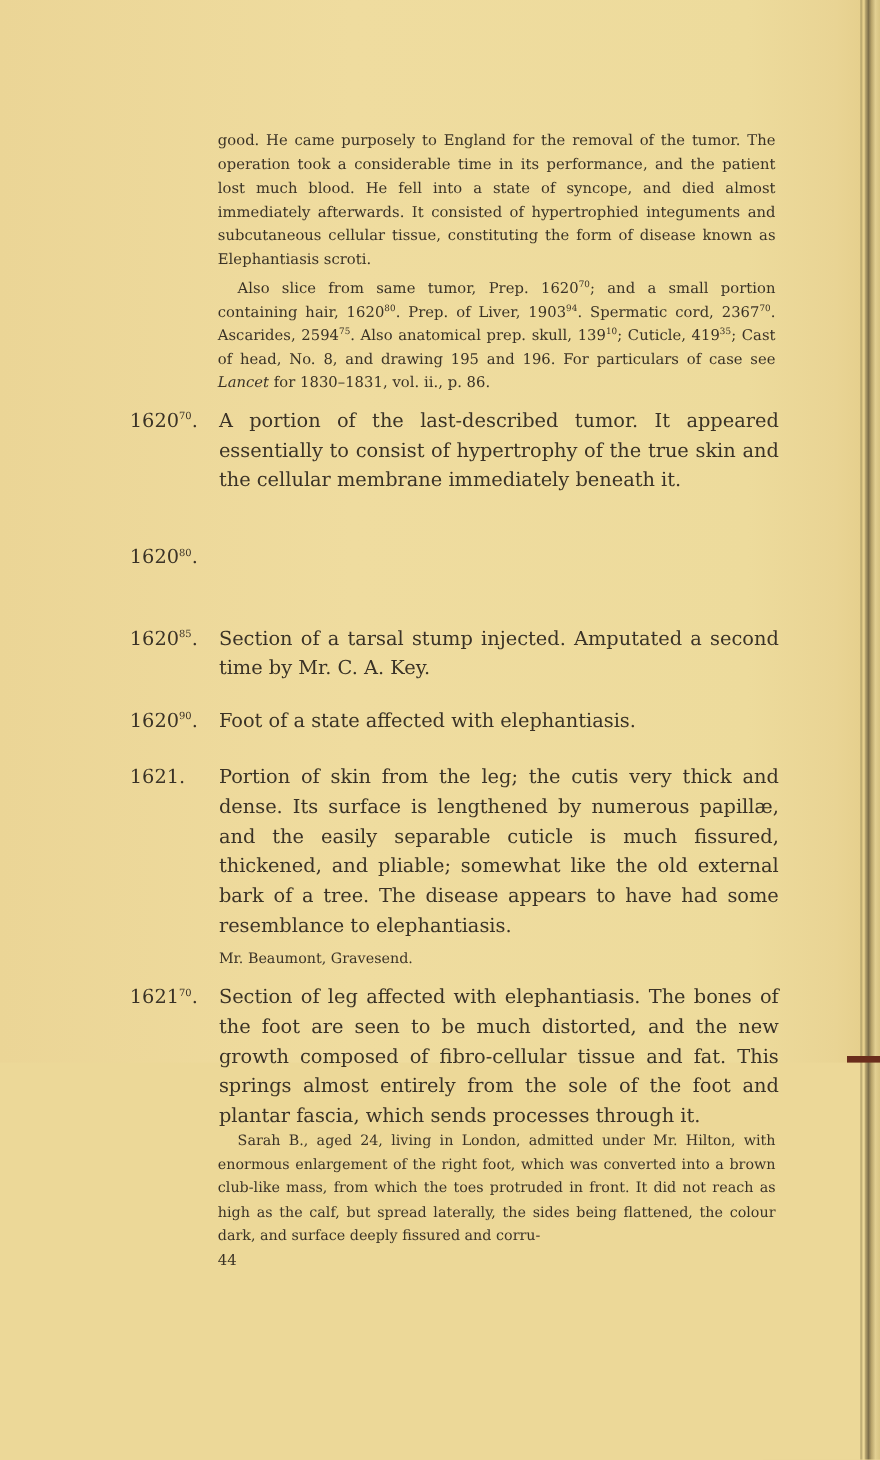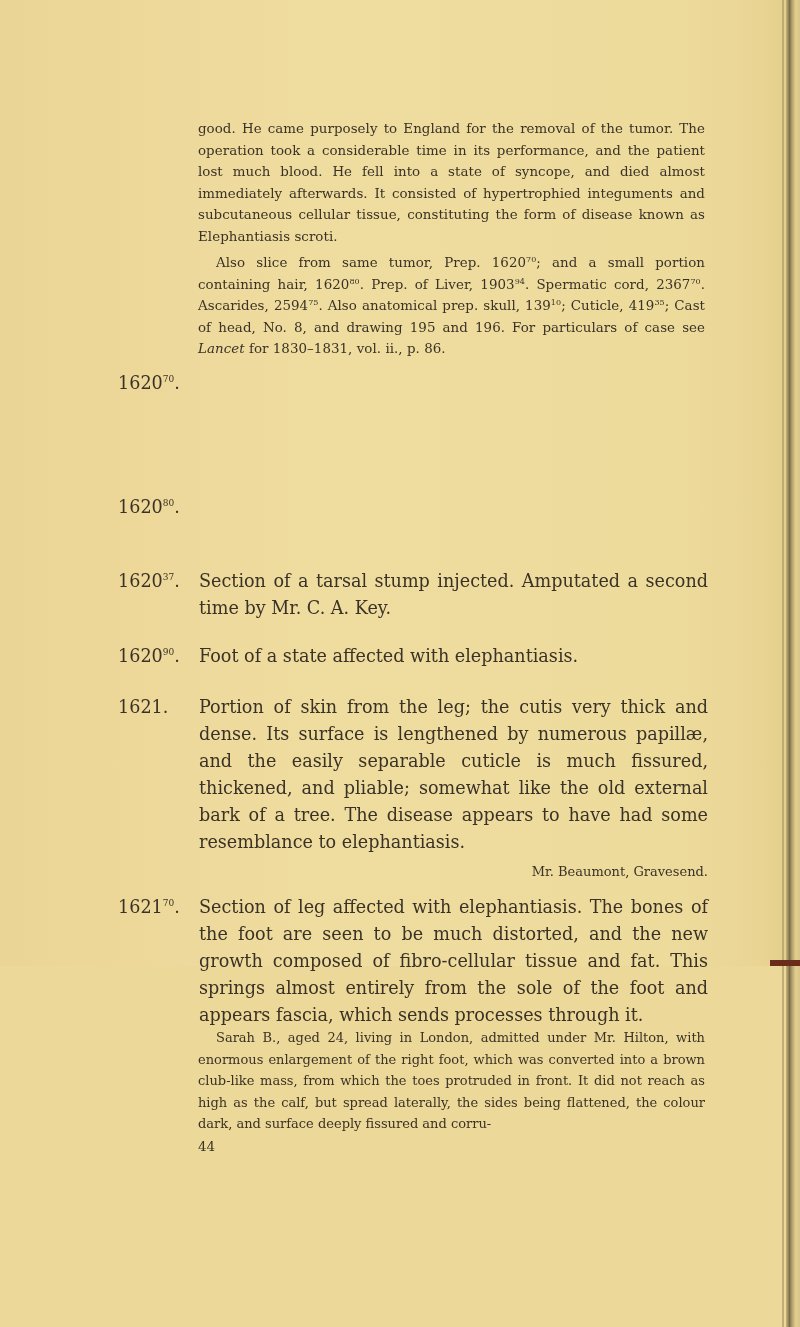--- a/index.html
+++ b/index.html
@@ -33,21 +33,21 @@
     .small p { margin: 0; }
     .indent { text-indent: 18px; }
     .entry {
       position: absolute; left: 118px; width: 590px;
       font-size: 17.6px; line-height: 27px;
     }
     .entry .num { position: absolute; left: 0; top: 0; white-space: nowrap; }
     .entry .body { margin-left: 81px; text-align: justify; }
     sup { font-size: 9px; vertical-align: 7px; line-height: 0; margin-top: 11px; }
     .small sup { font-size: 8px; vertical-align: 5px; }
-    .credit { text-align: right; font-size: 13px; margin-left: 81px; margin-top: 2px; }
+    .credit { text-align: left; font-size: 13px; margin-left: 81px; margin-top: 2px; }
     .page-num { position: absolute; left: 198px; top: 1138px; font-size: 13.5px; text-align: center; }
     .cont {
       position: absolute; left: 198px; width: 507px;
       font-size: 13px; line-height: 21.6px; text-align: justify;
     }
   </style>
 </head>
 <body>
 
 <div class="page">
@@ -55,43 +55,44 @@
   <div class="spine"></div>
   <div class="bottom-edge"></div>
 
   <div class="text small" style="top:118px;">
     <p>good. He came purposely to England for the removal of the tumor. The operation took a considerable time in its performance, and the patient lost much blood. He fell into a state of syncope, and died almost immediately afterwards. It consisted of hypertrophied integuments and subcutaneous cellular tissue, constituting the form of disease known as Elephantiasis scroti.</p>
     <p class="indent" style="margin-top:5px;"><span>Also slice from same tumor, Prep. 1620</span><sup>70</sup><span>; and a small portion containing hair, 1620</span><sup>80</sup><span>. Prep. of Liver, 1903</span><sup>94</sup><span>. Spermatic cord, 2367</span><sup>70</sup><span>. Ascarides, 2594</span><sup>75</sup><span>. Also anatomical prep. skull, 139</span><sup>10</sup><span>; Cuticle, 419</span><sup>35</sup><span>; Cast of head, No. 8, and drawing 195 and 196. For particulars of case see </span><i>Lancet</i><span> for 1830–1831, vol. ii., p. 86.</span></p>
   </div>
 
   <div class="entry" style="top:370px;">
     <span class="num"><span>1620</span><sup>70</sup>.</span>
+    <div class="body">A portion of the last-described tumor. It appeared essentially to consist of hypertrophy of the true skin and the cellular membrane immediately beneath it.</div>
   </div>
 
   <div class="entry" style="top:494px;">
     <span class="num"><span>1620</span><sup>80</sup>.</span>
   </div>
 
   <div class="entry" style="top:568px;">
-    <span class="num"><span>1620</span><sup>37</sup>.</span>
+    <span class="num"><span>1620</span><sup>85</sup>.</span>
     <div class="body">Section of a tarsal stump injected. Amputated a second time by Mr. C. A. Key.</div>
   </div>
 
   <div class="entry" style="top:643px;">
     <span class="num"><span>1620</span><sup>90</sup>.</span>
     <div class="body">Foot of a state affected with elephantiasis.</div>
   </div>
 
   <div class="entry" style="top:694px;">
     <span class="num"><span>1621</span>.</span>
     <div class="body">Portion of skin from the leg; the cutis very thick and dense. Its surface is lengthened by numerous papillæ, and the easily separable cuticle is much fissured, thickened, and pliable; somewhat like the old external bark of a tree. The disease appears to have had some resemblance to elephantiasis.</div>
     <div class="credit">Mr. Beaumont, Gravesend.</div>
   </div>
 
   <div class="entry" style="top:894px;">
     <span class="num"><span>1621</span><sup>70</sup>.</span>
-    <div class="body">Section of leg affected with elephantiasis. The bones of the foot are seen to be much distorted, and the new growth composed of fibro-cellular tissue and fat. This springs almost entirely from the sole of the foot and appears fascia, which sends processes through it.</div>
+    <div class="body">Section of leg affected with elephantiasis. The bones of the foot are seen to be much distorted, and the new growth composed of fibro-cellular tissue and fat. This springs almost entirely from the sole of the foot and plantar fascia, which sends processes through it.</div>
   </div>
 
   <div class="cont indent" style="top:1027px;">Sarah B., aged 24, living in London, admitted under Mr. Hilton, with enormous enlargement of the right foot, which was converted into a brown club-like mass, from which the toes protruded in front. It did not reach as high as the calf, but spread laterally, the sides being flattened, the colour dark, and surface deeply fissured and corru-</div>
 
   <div class="page-num">44</div>
 </div>
 
 </body></html>

